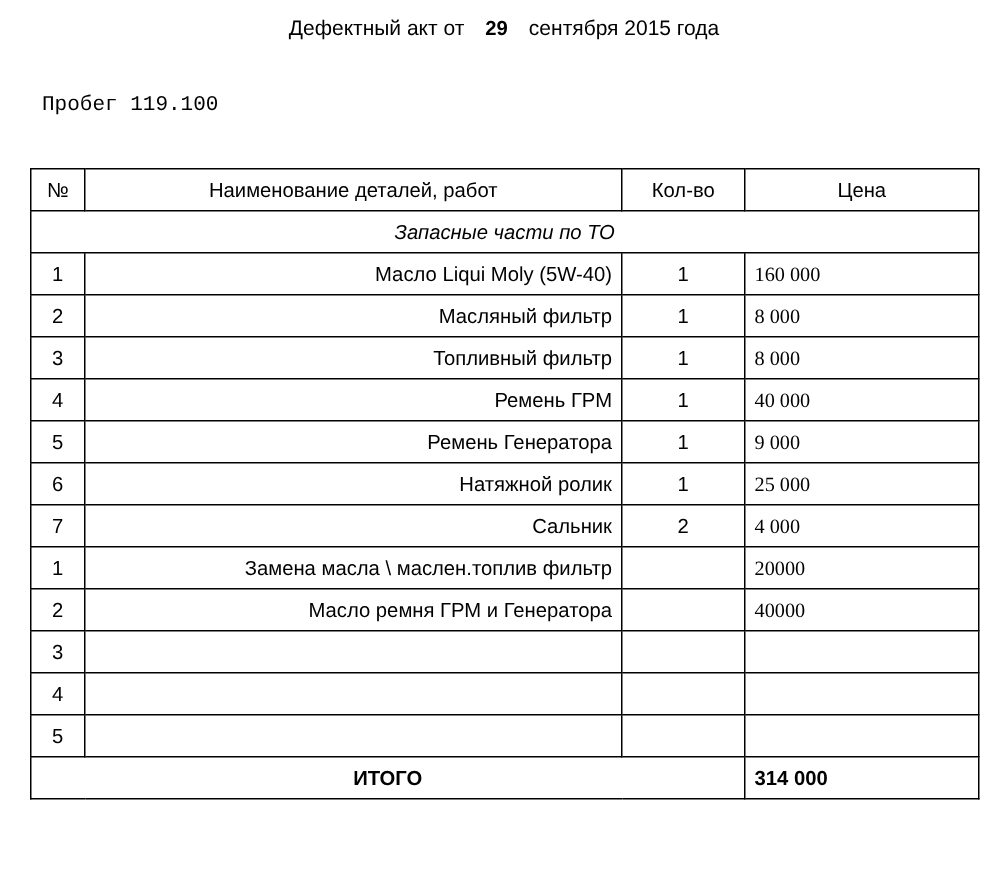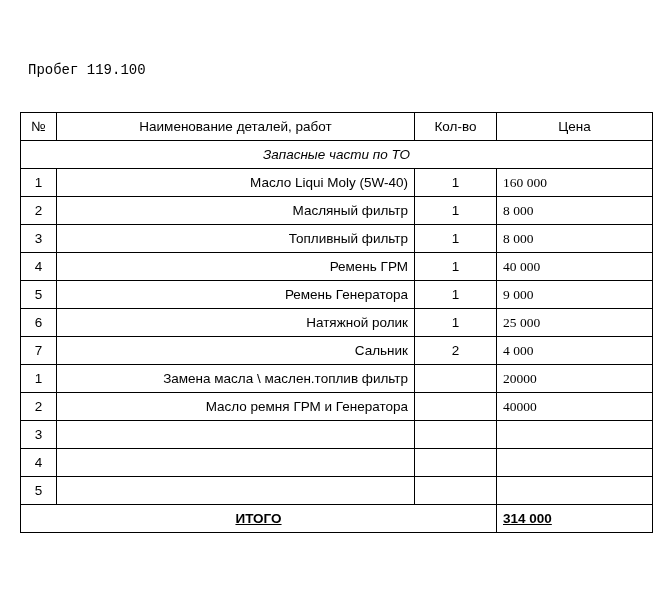--- a/index.html
+++ b/index.html
@@ -93,32 +93,36 @@
   .cell-num   { text-align: center; }
   .cell-name  { text-align: right; }
   .cell-qty   { text-align: center; }
   .cell-price { text-align: left; font-family: Liberation Serif, serif; }
 
   .total td {
     height: 34px;
     font-weight: bold;
     font-size: 15px;
     text-align: center;
-    text-decoration: underline;
   }
   .total td.total-label { text-align: center; }
   .total td.total-value { text-align: left; }
 
   .empty-cell { height: 27px; }
 </style>
 </head>
 <body>
 
 <div class="page">
 
+  <div class="doc-header">
+    <span class="seg">Дефектный акт от</span>
+    <span class="num">29</span>
+    <span class="seg">сентября 2015 года</span>
+  </div>
 
   <div class="mileage">Пробег 119.100</div>
 
   <div class="table-wrap">
     <table class="doc">
       <colgroup>
         <col class="c-num">
         <col class="c-name">
         <col class="c-qty">
         <col class="c-price">

